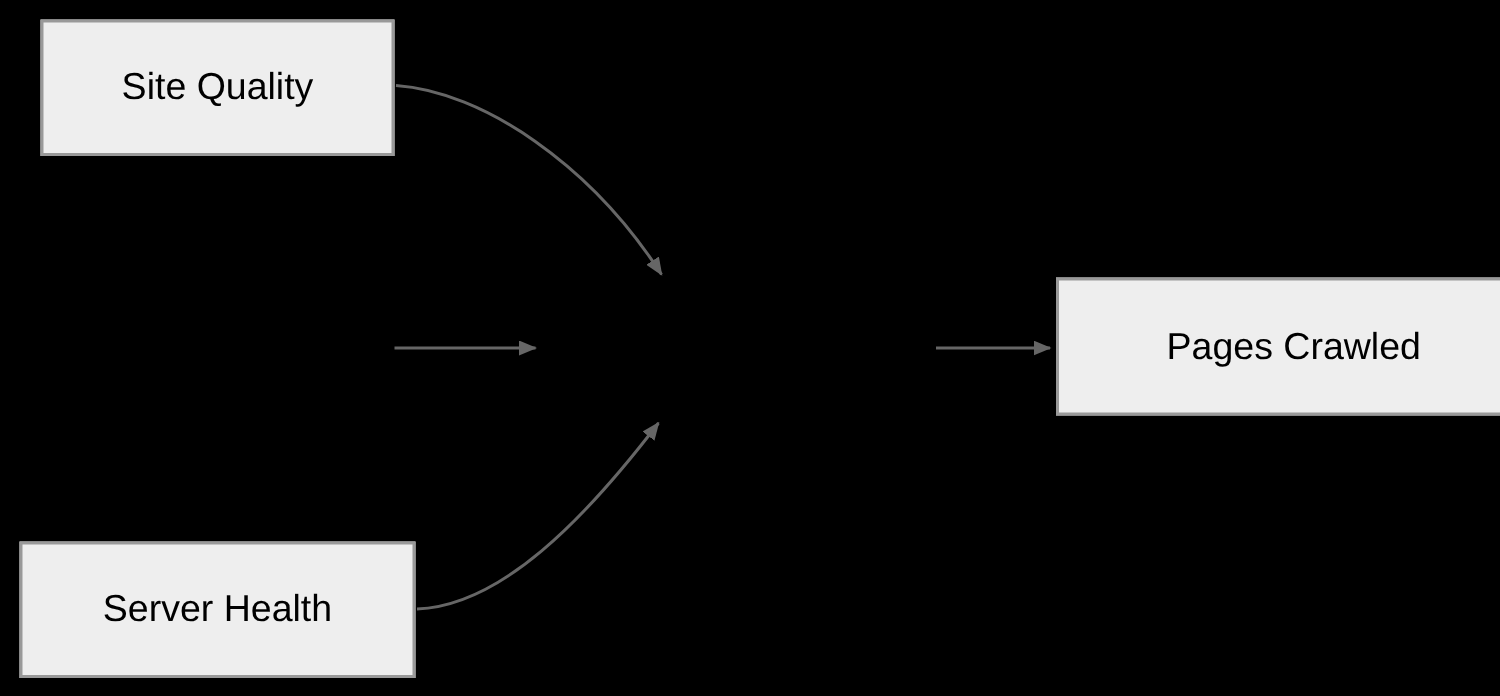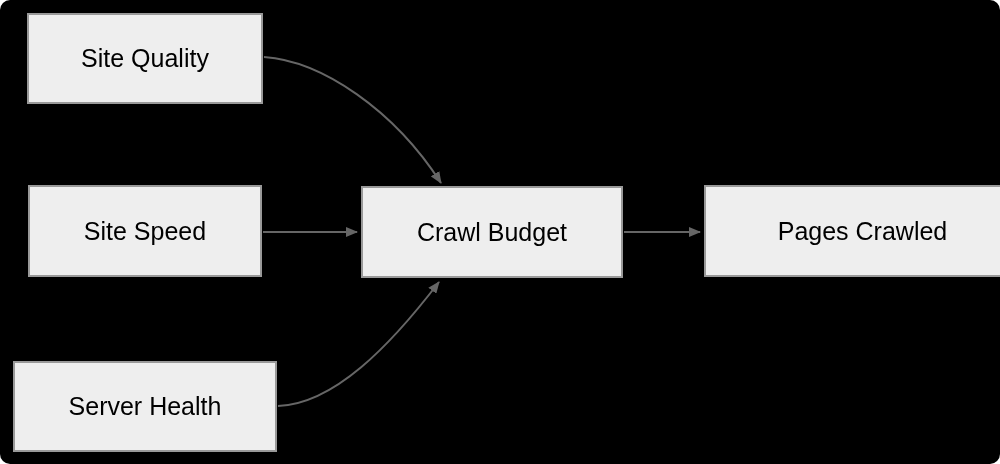--- a/index.html
+++ b/index.html
@@ -10,21 +10,20 @@
     --text: #000000;
   }
   html, body { margin: 0; padding: 0; }
   .canvas {
     position: relative;
     width: 1000px;
     height: 464px;
     background: var(--background);
     overflow: hidden;
     font-family: "Liberation Sans", sans-serif;
-    border-radius: 10px;
   }
   .edges {
     position: absolute;
     left: 0; top: 0;
     width: 1000px; height: 464px;
     pointer-events: none;
   }
   .edge {
     fill: none;
     stroke: var(--arrow);
@@ -60,29 +59,23 @@
     <path class="edge" d="M 264 57 C 322 61 394 110 441 183" marker-end="url(#arrow)"></path>
     <path class="edge" d="M 263 232 L 357 232" marker-end="url(#arrow)"></path>
     <path class="edge" d="M 278 406 C 334 404 390 346 439 282" marker-end="url(#arrow)"></path>
     <path class="edge" d="M 624 232 L 700 232" marker-end="url(#arrow)"></path>
   </svg>
 
   <div class="node" style="left:27px; top:13px; width:236px; height:91px;">
     <span class="node-label">Site Quality</span>
   </div>
 
-  <div class="node" style="left:28px; top:185px; width:234px; height:92px;">
-    <span class="node-label">Site Speed</span>
-  </div>
 
   <div class="node" style="left:13px; top:361px; width:264px; height:91px;">
     <span class="node-label">Server Health</span>
   </div>
 
-  <div class="node" style="left:361px; top:186px; width:262px; height:92px;">
-    <span class="node-label">Crawl Budget</span>
-  </div>
 
   <div class="node" style="left:704px; top:185px; width:317px; height:92px;">
     <span class="node-label">Pages Crawled</span>
   </div>
 
 </div>
 
 </body></html>

